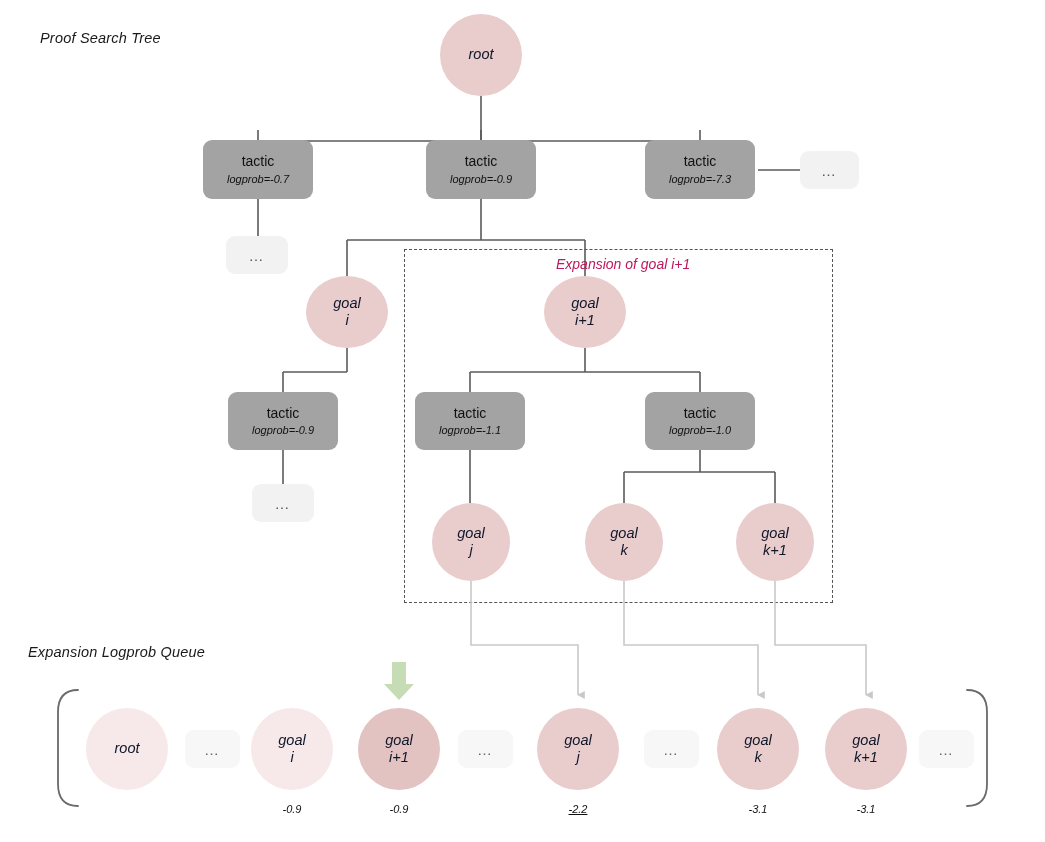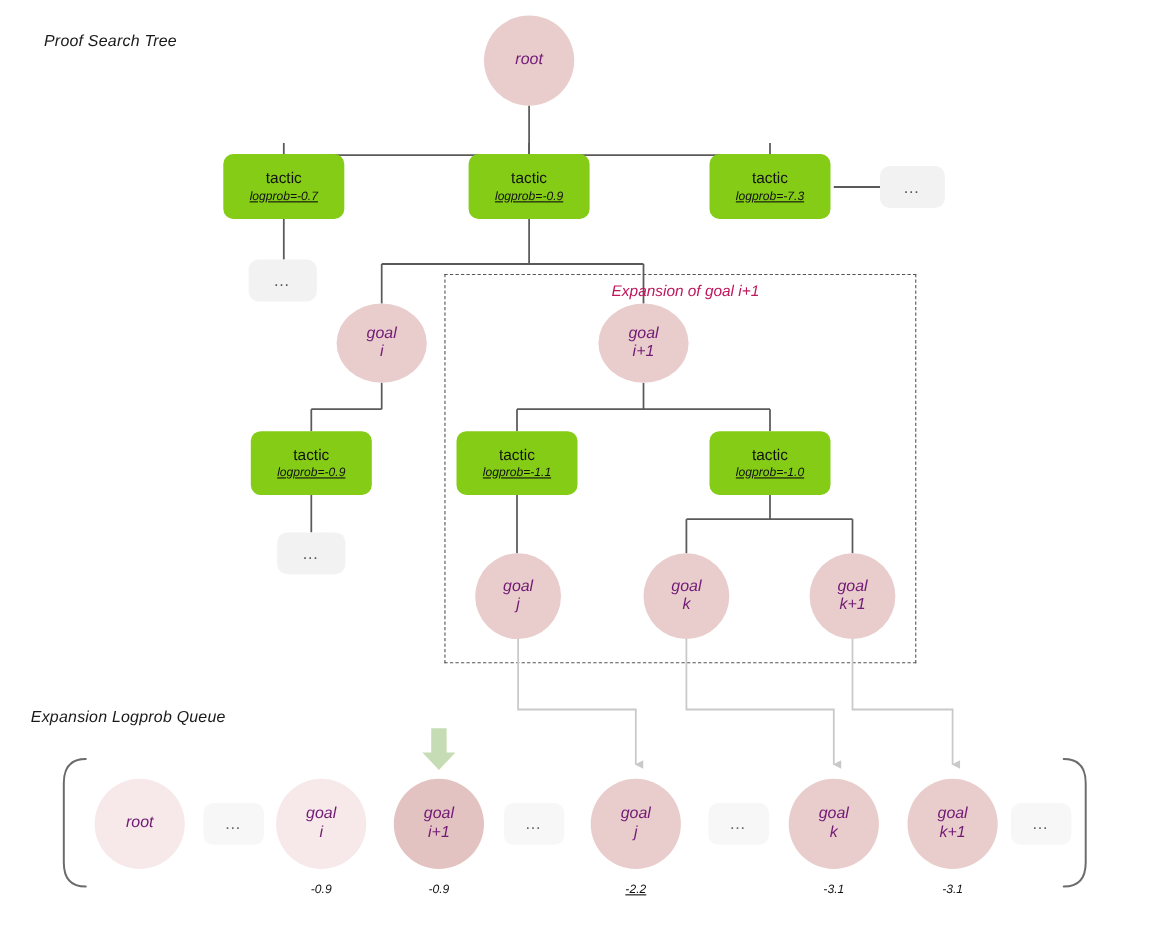--- a/index.html
+++ b/index.html
@@ -27,48 +27,47 @@
   }
   .node-circle {
     position: absolute;
     border-radius: 50%;
     display: flex;
     flex-direction: column;
     align-items: center;
     justify-content: center;
     font-style: italic;
     font-size: 14.5px;
-    color: #701a75;
+    color: #0f172a;
     line-height: 1.2;
     text-align: center;
     z-index: 5;
   }
   .node-circle .ln { display: block; }
   .tactic-box {
     position: absolute;
-    background: #84cc16;
+    background: #a3a3a3;
     border-radius: 9px;
     display: flex;
     flex-direction: column;
     align-items: center;
     justify-content: center;
     z-index: 5;
   }
   .tactic-box .t-label {
     font-size: 14px;
     color: #111111;
     line-height: 1.25;
   }
   .tactic-box .t-sub {
     font-size: 11px;
     font-style: italic;
     color: #111111;
     line-height: 1.3;
     margin-top: 1px;
-    text-decoration: underline;
   }
   .ellipsis-box {
     position: absolute;
     background: #f2f2f2;
     border-radius: 9px;
     display: flex;
     align-items: center;
     justify-content: center;
     font-size: 15px;
     color: #555555;

